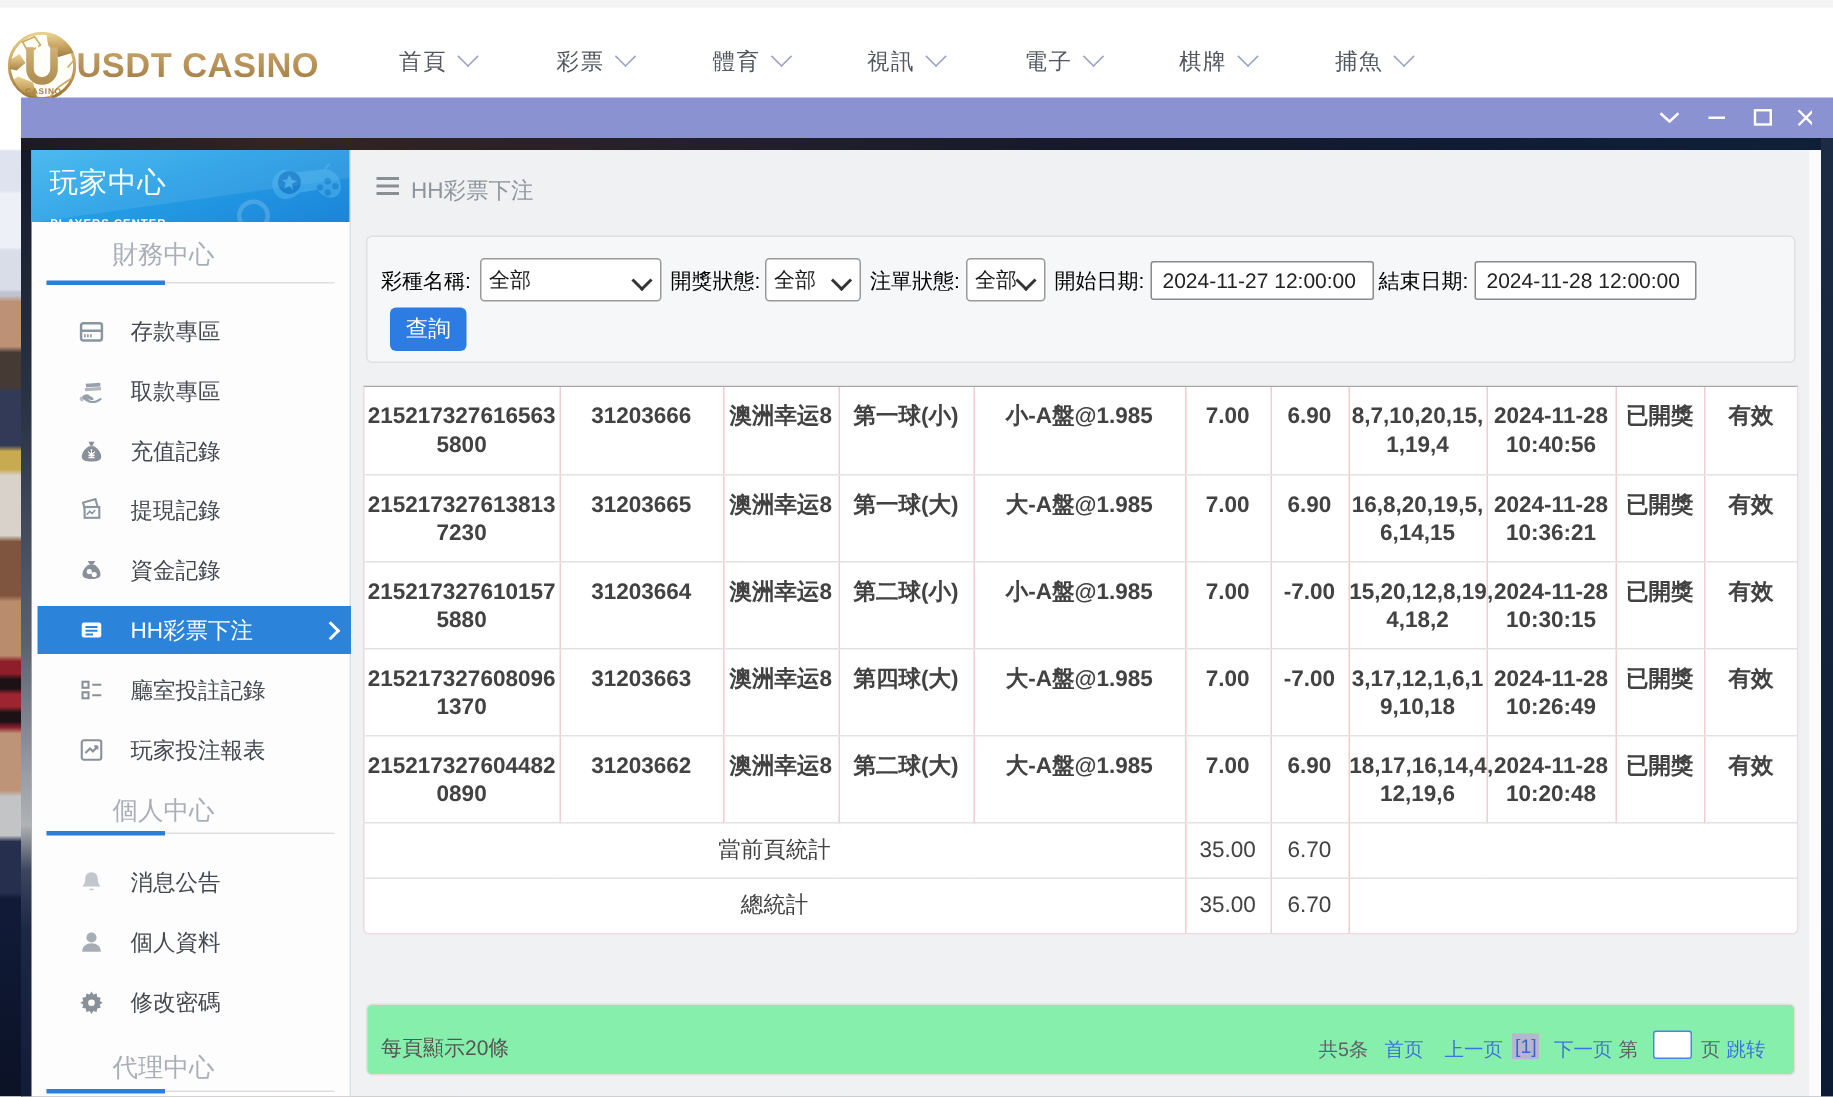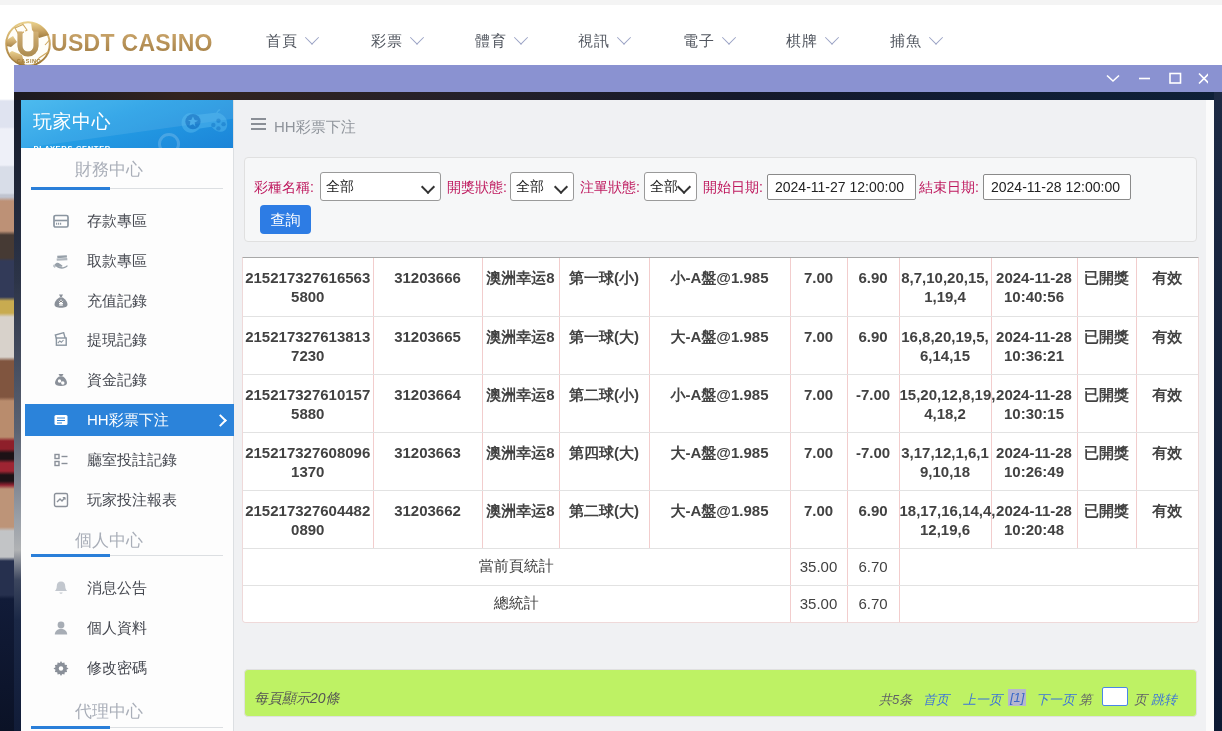--- a/index.html
+++ b/index.html
@@ -10,21 +10,21 @@
 .navitem::after { content:""; display:inline-block; width:9px; height:9px; border-right:1.8px solid #9aa2c4; border-bottom:1.8px solid #9aa2c4; transform:rotate(45deg) translate(-1px,-1px); margin-left:9px; vertical-align:2px; }
 .sec-title { position:absolute; left:10px; font-size:17px; color:#a9aeb8;margin-left:44px; }
 .sec-line { position:absolute; left:10px; width:192px; height:1px; background:#dcdfe2; }
 .sec-line::before { content:""; position:absolute; left:0; top:-1.5px; width:79px; height:3px; background:#2a7fd9; }
 .mitem { position:absolute; left:4px; width:212px; height:32px; }
 .mitem .mico { position:absolute; left:28px; top:8px; width:16px; height:16px; }
 .mitem .mtxt { position:absolute; left:62px; top:7px; font-size:15px; color:#454850; }
 .mitem.sel { background:#2b83da; }
 .mitem.sel .mtxt { color:#fff; }
 .mitem.sel::after { content:""; position:absolute; right:12px; top:12px; width:7px; height:7px; border-right:2px solid #fff; border-top:2px solid #fff; transform:rotate(45deg); }
-.flabel { position:absolute; font-size:14px; color:#be185d; }
+.flabel { position:absolute; font-size:14px; color:#000000; }
 .fsel { position:absolute; height:29px; background:#fff; border:1px solid #9a9a9a; border-radius:3px; font-size:14px; color:#1a1a1a; line-height:27px; padding-left:5px; }
 .fsel::after { content:""; position:absolute; right:7px; top:9px; width:8px; height:8px; border-right:2.2px solid #333; border-bottom:2.2px solid #333; transform:rotate(45deg); }
 .finp { position:absolute; height:26px; background:#fff; border:1px solid #8a8a8a; border-radius:2px; font-size:14px; color:#222; line-height:24px; padding-left:7px; }
 #tbl { border-collapse:collapse; table-layout:fixed; width:955px; background:#fff; }
 #tbl th { white-space:nowrap; overflow:hidden; height:38px; background:#ececec; font-size:15px; font-weight:bold; color:#3f4b59; border-right:1px solid #f2cdcd; border-bottom:1px solid #bdbdbd; padding:0; text-align:center; }
 #tbl th:last-child, #tbl td:last-child { border-right:none; }
 #tbl td { text-align:center; font-size:15px; color:#424242; border-right:1px solid #f2cdcd; border-bottom:1px solid #e2e2e2; padding:0; }
 #tbl .drow td { height:58px; padding-top:10px; vertical-align:top; line-height:19px;font-weight:bold; }
 #tbl .srow td { height:37px; }
 #tbl tr:last-child td { border-bottom:none; }
@@ -343,21 +343,21 @@
     <tr class="srow">
             <td colspan="5">總統計</td>
             <td>35.00</td>
             <td>6.70</td>
             <td colspan="4"></td>
           </tr>
   </tbody>
       </table>
   </div>
 
-  <div class="abs" style="left:10px;top:569px;width:953px;height:48px;background:#bef264;border:1px solid #e0e0e0;border-radius:4px;font-style:italic;">
+  <div class="abs" style="left:10px;top:569px;width:953px;height:48px;background:#86efac;border:1px solid #e0e0e0;border-radius:4px;">
     <div class="abs" style="left:9px;top:20px;font-size:14px;color:#555;">每頁顯示20條</div>
     <div class="abs" style="left:634px;top:21px;font-size:13px;color:#606266;">共5条</div>
     <div class="pglink" style="left:678px;">首页</div>
     <div class="pglink" style="left:718px;">上一页</div>
     <div class="abs" style="left:763px;top:19px;background:#b6b6cf;color:#3a68c8;font-size:13px;padding:1px 2px;">[1]</div>
     <div class="pglink" style="left:791px;">下一页</div>
     <div class="abs" style="left:834px;top:21px;font-size:13px;color:#606266;">第</div>
     <div class="abs" style="left:857px;top:17px;width:26px;height:19px;background:#fff;border:1.5px solid #4a86e8;border-radius:2px;"></div>
     <div class="abs" style="left:889px;top:21px;font-size:13px;color:#606266;">页</div>
     <div class="pglink" style="left:906px;">跳转</div>

